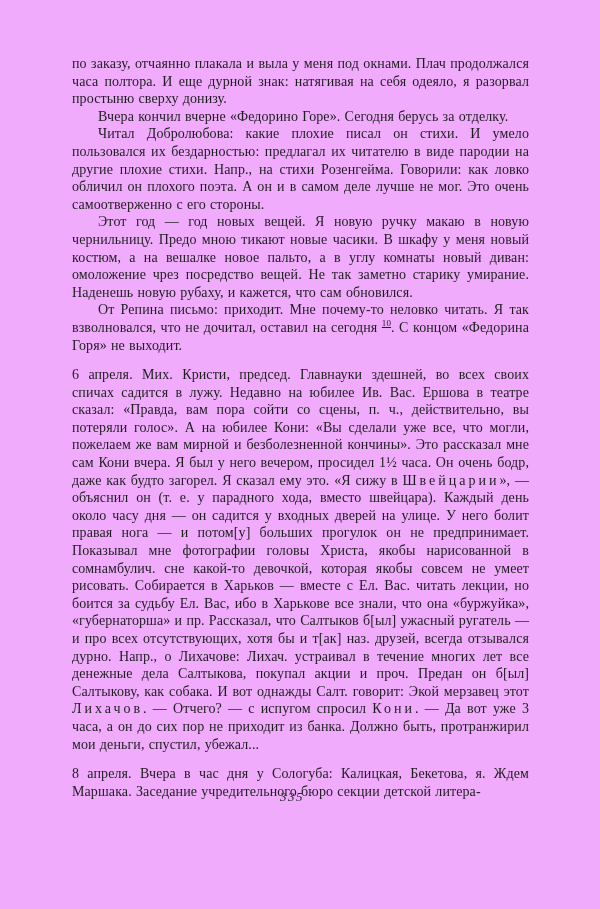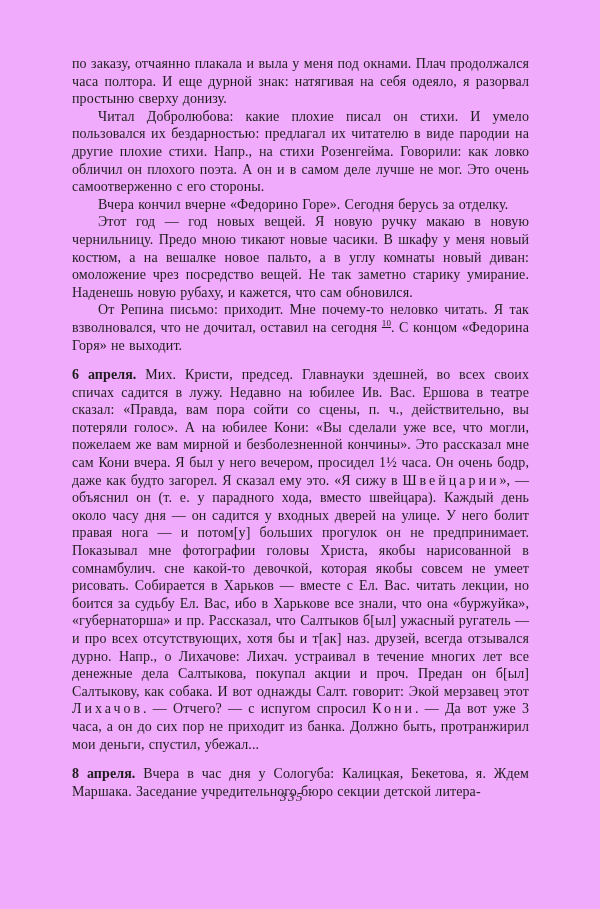--- a/index.html
+++ b/index.html
@@ -31,21 +31,21 @@
     margin: 0;
     text-indent: 26px;
   }
   .no-indent {
     text-indent: 0;
   }
   .entry {
     margin-top: 12px;
   }
   .lead {
-    font-weight: bold;
+    font-weight: normal;
   }
   .spaced {
     letter-spacing: 3px;
     margin-top: 32px;
   }
   sup.fn {
     font-size: 9px;
     line-height: 0;
     vertical-align: super;
     text-decoration: underline;
@@ -63,23 +63,23 @@
   }
 </style>
 </head>
 <body>
 
 <div class="page">
   <div class="text-block">
 
     <p class="para no-indent"><span>по заказу, отчаянно плакала и выла у меня под окнами. Плач продолжался часа полтора. И еще дурной знак: натягивая на себя одеяло, я разорвал простыню сверху донизу.</span></p>
 
+    <p class="para"><span>Вчера кончил вчерне «Федорино Горе». Сегодня берусь за отделку.</span></p>
+
     <p class="para"><span>Читал Добролюбова: какие плохие писал он стихи. И умело пользовался их бездарностью: предлагал их читателю в виде пародии на другие плохие стихи. Напр., на стихи Розенгейма. Говорили: как ловко обличил он плохого поэта. А он и в самом деле лучше не мог. Это очень самоотверженно с его стороны.</span></p>
-
-    <p class="para"><span>Вчера кончил вчерне «Федорино Горе». Сегодня берусь за отделку.</span></p>
 
     <p class="para"><span>Этот год — год новых вещей. Я новую ручку макаю в новую чернильницу. Предо мною тикают новые часики. В шкафу у меня новый костюм, а на вешалке новое пальто, а в углу комнаты новый диван: омоложение чрез посредство вещей. Не так заметно старику умирание. Наденешь новую рубаху, и кажется, что сам обновился.</span></p>
 
     <p class="para"><span>От Репина письмо: приходит. Мне почему-то неловко читать. Я так взволновался, что не дочитал, оставил на сегодня </span><sup class="fn">10</sup><span>. С концом «Федорина Горя» не выходит.</span></p>
 
     <p class="para entry no-indent"><span class="lead">6 апреля.</span><span> Мих. Кристи, председ. Главнауки здешней, во всех своих спичах садится в лужу. Недавно на юбилее Ив. Вас. Ершова в театре сказал: «Правда, вам пора сойти со сцены, п. ч., действительно, вы потеряли голос». А на юбилее Кони: «Вы сделали уже все, что могли, пожелаем же вам мирной и безболезненной кончины». Это рассказал мне сам Кони вчера. Я был у него вечером, просидел 1½ часа. Он очень бодр, даже как будто загорел. Я сказал ему это. «Я сижу в </span><span class="spaced">Швейцарии</span><span>», — объяснил он (т. е. у парадного хода, вместо швейцара). Каждый день около часу дня — он садится у входных дверей на улице. У него болит правая нога — и потом[у] больших прогулок он не предпринимает. Показывал мне фотографии головы Христа, якобы нарисованной в сомнамбулич. сне какой-то девочкой, которая якобы совсем не умеет рисовать. Собирается в Харьков — вместе с Ел. Вас. читать лекции, но боится за судьбу Ел. Вас, ибо в Харькове все знали, что она «буржуйка», «губернаторша» и пр. Рассказал, что Салтыков б[ыл] ужасный ругатель — и про всех отсутствующих, хотя бы и т[ак] наз. друзей, всегда отзывался дурно. Напр., о Лихачове: Лихач. устраивал в течение многих лет все денежные дела Салтыкова, покупал акции и проч. Предан он б[ыл] Салтыкову, как собака. И вот однажды Салт. говорит: Экой мерзавец этот </span><span class="spaced">Лихачов</span><span>. — Отчего? — с испугом спросил </span><span class="spaced">Кони</span><span>. — Да вот уже 3 часа, а он до сих пор не приходит из банка. Должно быть, протранжирил мои деньги, спустил, убежал...</span></p>
 
 
     <p class="para entry no-indent"><span class="lead">8 апреля.</span><span> Вчера в час дня у Сологуба: Калицкая, Бекетова, я. Ждем Маршака. Заседание учредительного бюро секции детской литера-</span></p>
 

